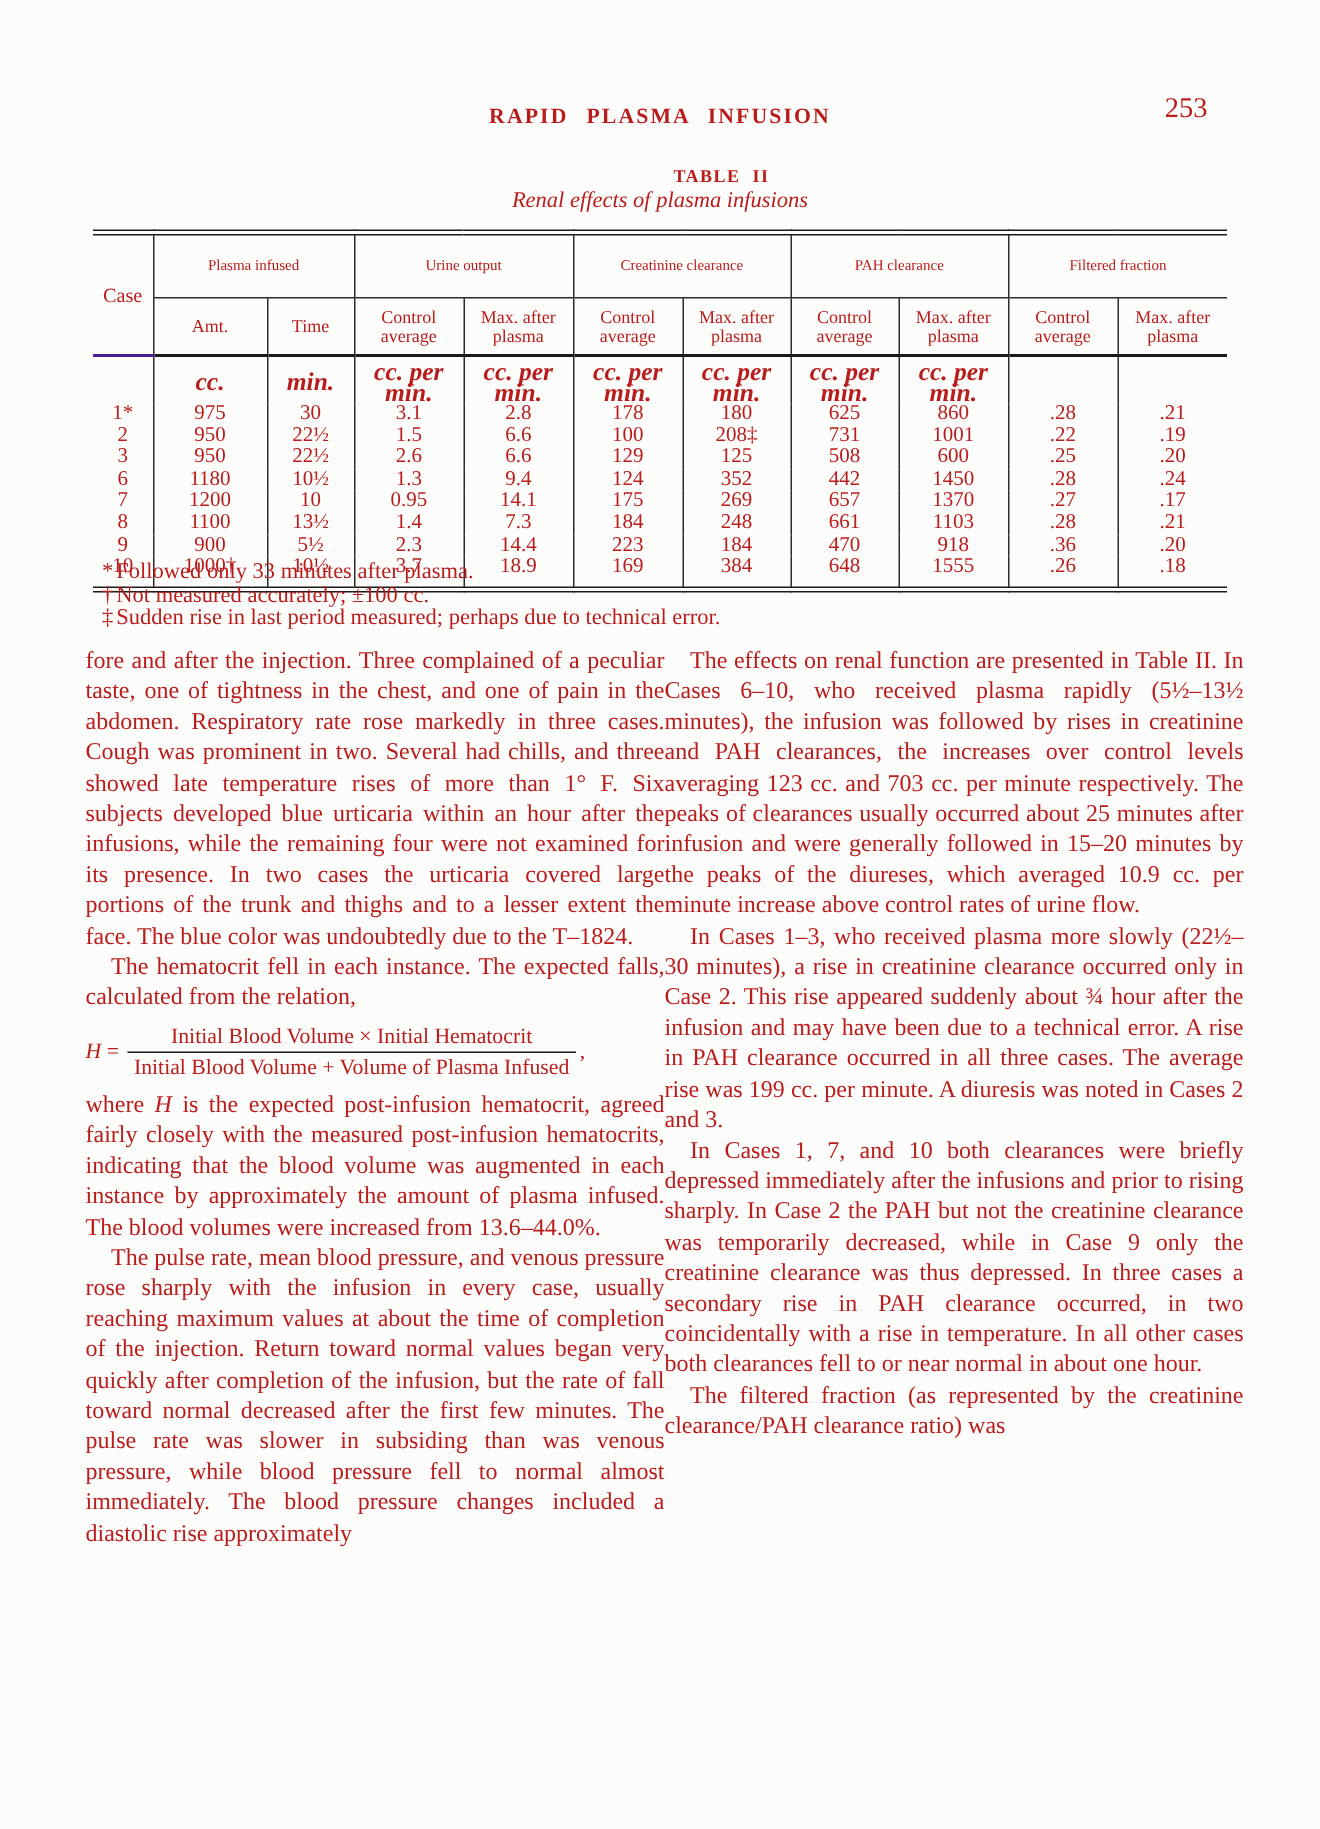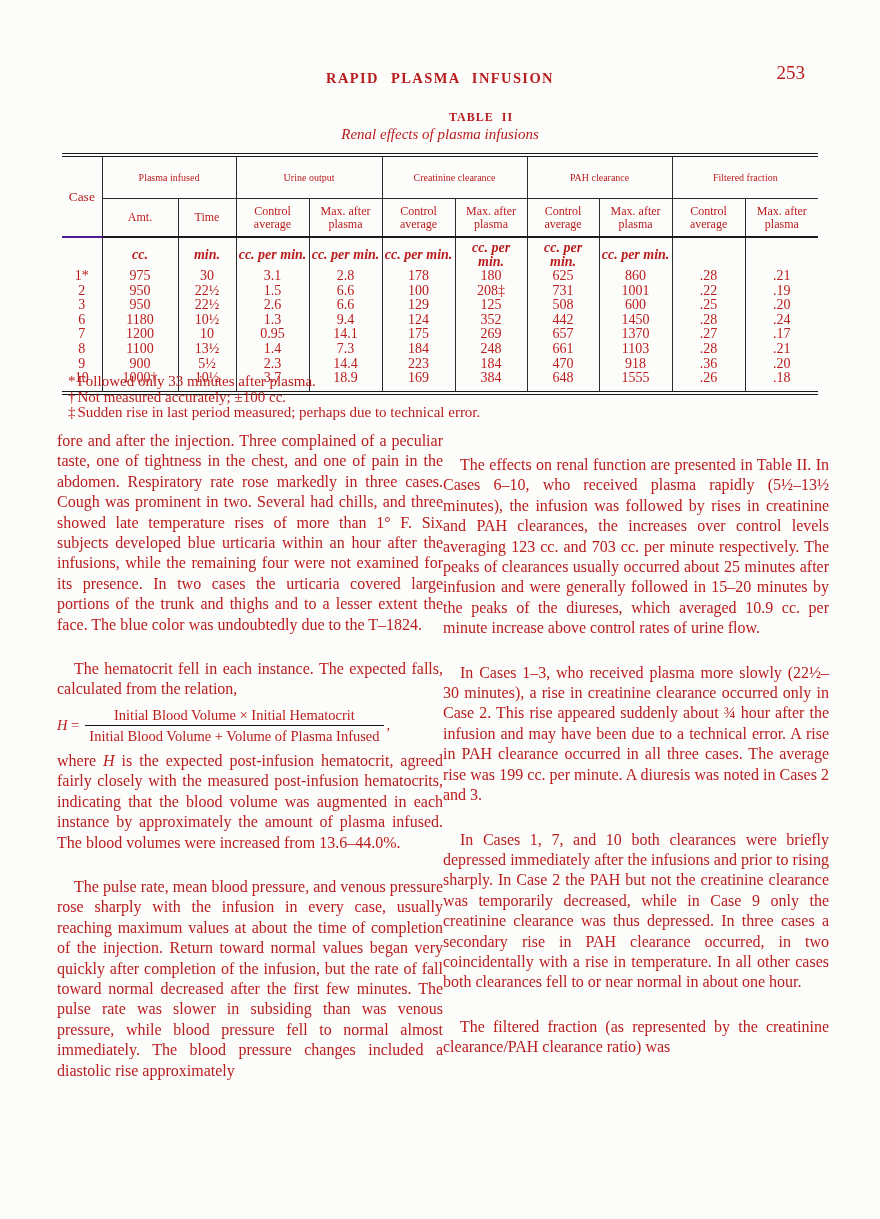--- a/index.html
+++ b/index.html
@@ -34,36 +34,36 @@
   .datatable th,.datatable td{
     border-left:1px solid #2a2a2a;border-right:1px solid #2a2a2a;
     padding:0 2px;text-align:center;vertical-align:middle;overflow:hidden;
   }
   .datatable tr > *:first-child{border-left:none;}
   .datatable tr > *:last-child{border-right:none;}
   th.case{font-size:13.5px;font-weight:400;border-bottom:2px solid #4c1d95;}
   th.th-group{height:41px;font-size:10px;font-weight:400;border-bottom:1px solid #2a2a2a;}
   th.th-sub{height:37px;font-size:12px;font-weight:400;line-height:13px;border-bottom:2px solid #1a1a1a;}
   tr.units td{
-    font-size:14px;font-weight:bold;font-style:italic;
+    font-size:17px;font-weight:bold;font-style:italic;
     height:16px;line-height:14px;padding-top:3px;
   }
   .datatable tbody td{font-size:14px;line-height:14.6px;height:14.6px;white-space:nowrap;}
   .datatable tbody tr:last-child td{padding-bottom:5px;}
   
   .footnotes{position:absolute;top:374px;left:68px;font-size:15px;line-height:15.6px;}
   .fn-marker{display:inline-block;margin-right:2px;}
   
   .body-text{
     position:absolute;top:431px;left:57px;width:785px;
     display:flex;font-size:16px;line-height:20.4px;text-align:justify;
   }
   .col{width:386px;}
   .body-text p{margin:0;}
-  .body-text p.indent{text-indent:17px;margin-top:24px;}
+  .body-text p.indent{text-indent:17px;}
   
   .formula{
     display:flex;align-items:center;justify-content:flex-start;
     margin:7px 0;font-size:14.5px;line-height:16px;text-align:left;
   }
   .f-lhs{margin-right:6px;white-space:nowrap;}
   .f-lhs i{font-style:italic;}
   .frac{display:inline-block;text-align:center;}
   .frac .num{display:block;border-bottom:1.4px solid #161616;padding:0 4px 2px;}
   .frac .den{display:block;padding:2px 4px 0;}

